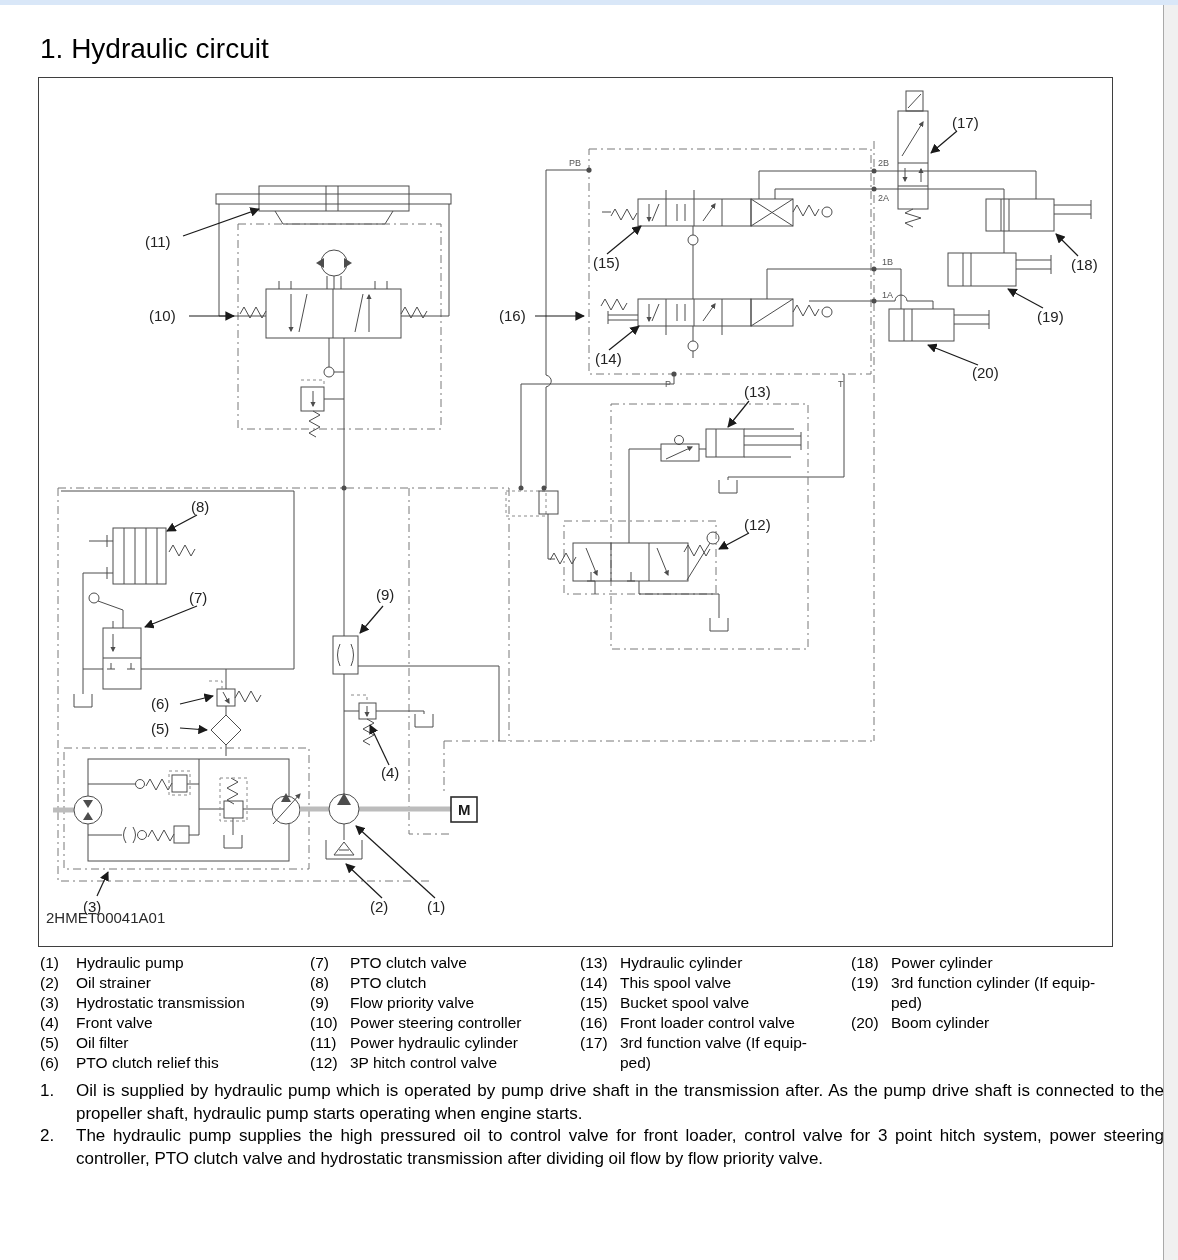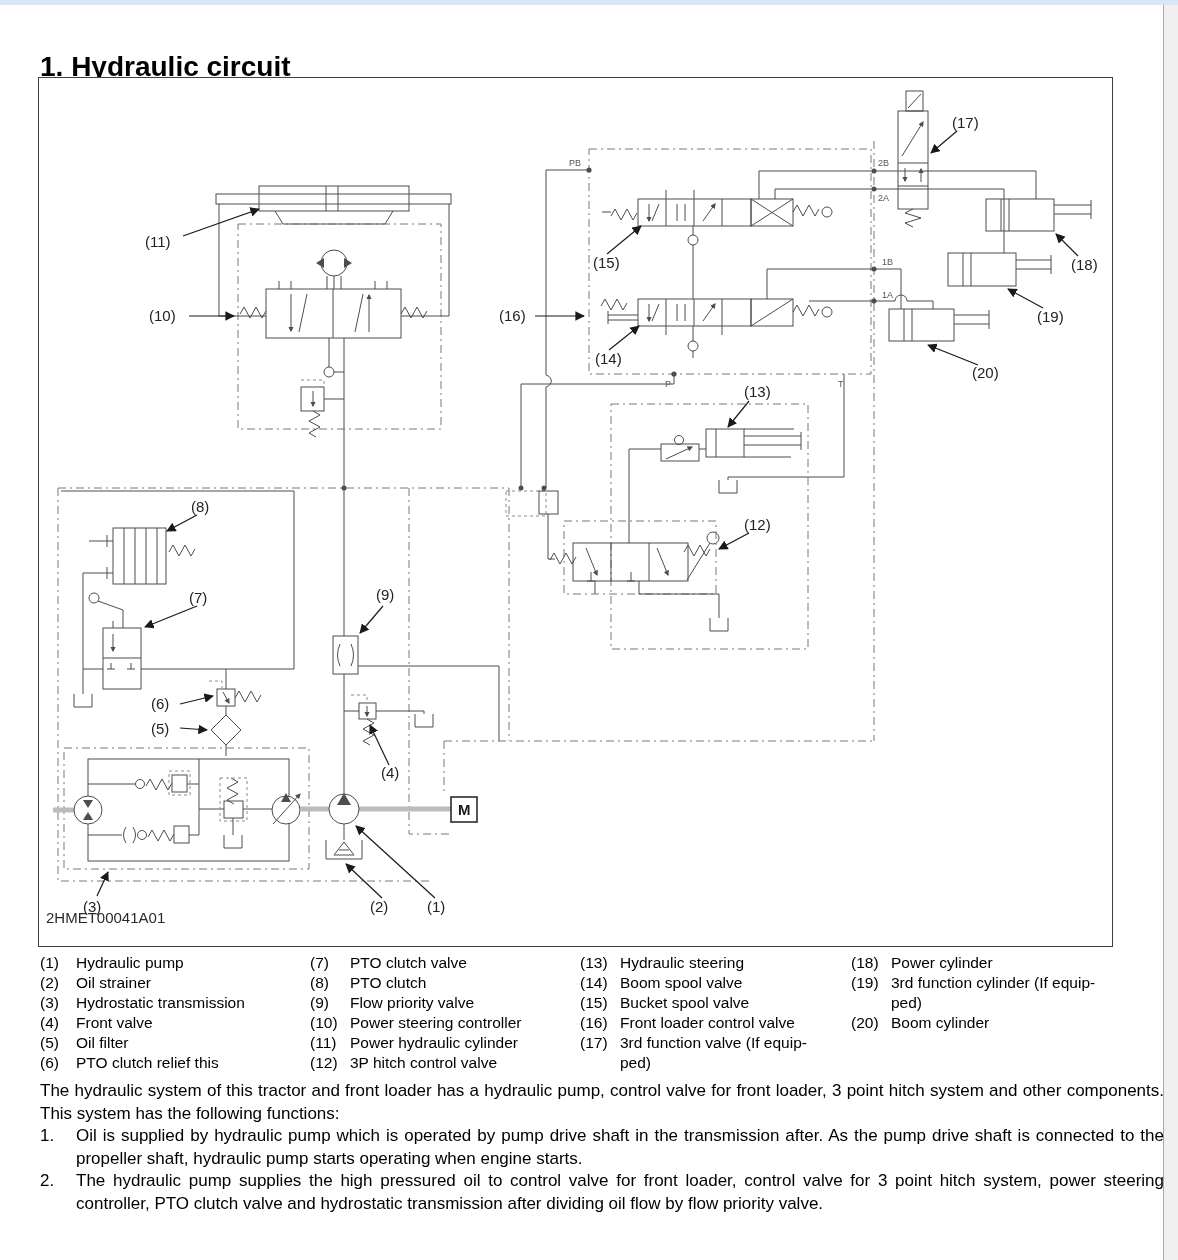--- a/index.html
+++ b/index.html
@@ -1,19 +1,19 @@
 <!DOCTYPE html>
 <html><head>
 <meta charset="utf-8">
 <style>
   html,body{margin:0;padding:0;background:#ffffff;width:1178px;height:1260px;
     font-family:"Liberation Sans","DejaVu Sans",sans-serif;color:#000;overflow:hidden;position:relative;}
   .top-strip{position:absolute;left:0;top:0;width:1178px;height:5px;background:#d9e7f8;}
   .page-edge{position:absolute;top:5px;right:0;width:14px;height:1255px;background:#f0f0f0;border-left:1px solid #a9a9a9;}
-  .page-title{position:absolute;left:40px;top:32px;font-size:28px;font-weight:bold;letter-spacing:0;}
+  .page-title{position:absolute;left:40px;top:14px;font-size:28px;font-weight:normal;letter-spacing:0;}
   .diagram-box{position:absolute;left:38px;top:77px;width:1073px;height:868px;border:1px solid #3f3f3f;background:#fff;}
   .figure-code{position:absolute;left:7px;bottom:20px;font-size:15px;color:#2a2a2a;}
   svg{position:absolute;left:0;top:0;}
   .ln{stroke:#4d4d4d;fill:none;stroke-width:1;}
   .thick{stroke:#2c2c2c;stroke-width:1.6;fill:none;}
   .dsh{stroke:#787878;fill:none;stroke-width:1;stroke-dasharray:8 4 2 4;}
   .dsh2{stroke:#8a8a8a;fill:none;stroke-width:1;stroke-dasharray:3 3;}
   .fil{fill:#4d4d4d;stroke:none;}
   .shaft{stroke:#bcbcbc;stroke-width:5;fill:none;}
   .ar{stroke:#1a1a1a;stroke-width:1.2;fill:none;}
@@ -460,25 +460,25 @@
         <span class="llab">Power hydraulic cylinder</span>
       </div>
     <div class="lrow">
         <span class="lnum">(12)</span>
         <span class="llab">3P hitch control valve</span>
       </div>
   </div>
   <div class="lcol lcol3">
     <div class="lrow">
         <span class="lnum">(13)</span>
-        <span class="llab">Hydraulic steering</span>
+        <span class="llab">Hydraulic cylinder</span>
       </div>
     <div class="lrow">
         <span class="lnum">(14)</span>
-        <span class="llab">Boom spool valve</span>
+        <span class="llab">This spool valve</span>
       </div>
     <div class="lrow">
         <span class="lnum">(15)</span>
         <span class="llab">Bucket spool valve</span>
       </div>
     <div class="lrow">
         <span class="lnum">(16)</span>
         <span class="llab">Front loader control valve</span>
       </div>
     <div class="lrow">
@@ -496,21 +496,20 @@
         <span class="llab"><span>3rd function cylinder (If equip-</span><div>ped)</div></span>
       </div>
     <div class="lrow">
         <span class="lnum">(20)</span>
         <span class="llab">Boom cylinder</span>
       </div>
   </div>
 </div>
 
 <div class="body-text">
-  <div class="intro">The hydraulic system of this tractor and front loader has a hydraulic pump, control valve for front loader, 3 point hitch system and other components. This system has the following functions:</div>
   <div class="bitem">
     <span class="bnum">1.</span>
     <span class="btxt">Oil is supplied by hydraulic pump which is operated by pump drive shaft in the transmission after. As the pump drive shaft is connected to the propeller shaft, hydraulic pump starts operating when engine starts.</span>
   </div>
   <div class="bitem">
     <span class="bnum">2.</span>
     <span class="btxt">The hydraulic pump supplies the high pressured oil to control valve for front loader, control valve for 3 point hitch system, power steering controller, PTO clutch valve and hydrostatic transmission after dividing oil flow by flow priority valve.</span>
   </div>
 </div>
 

